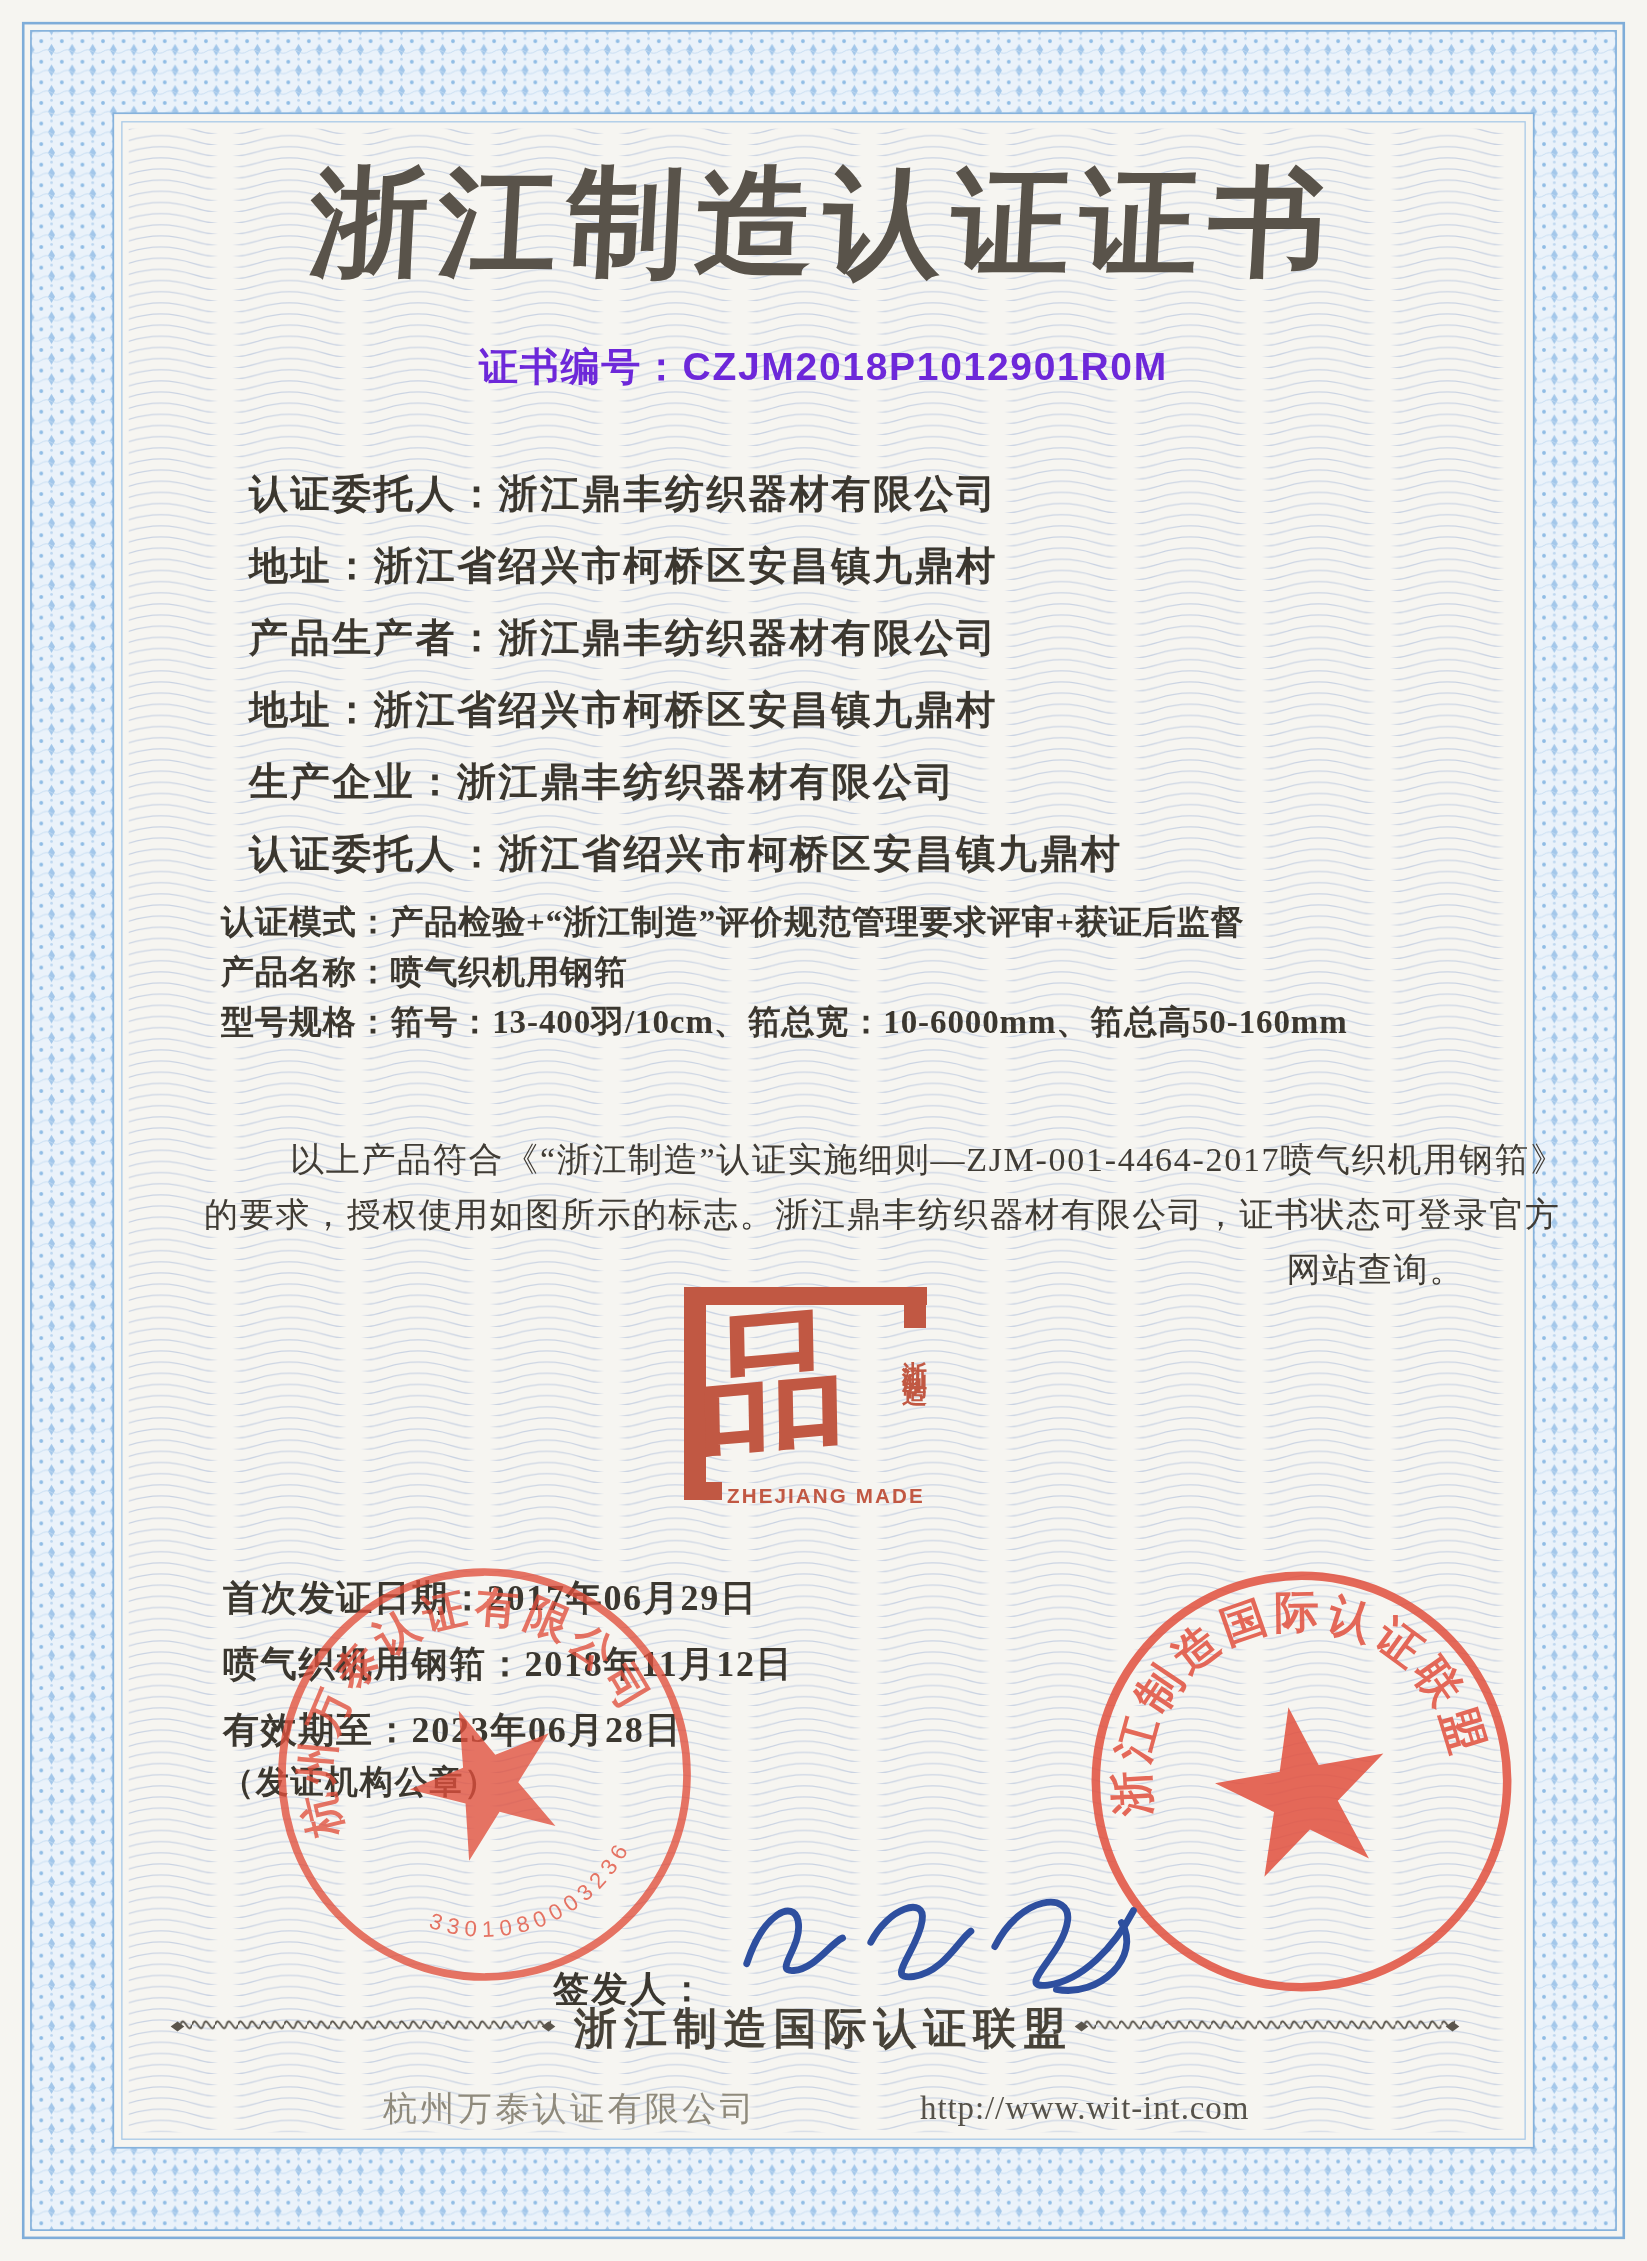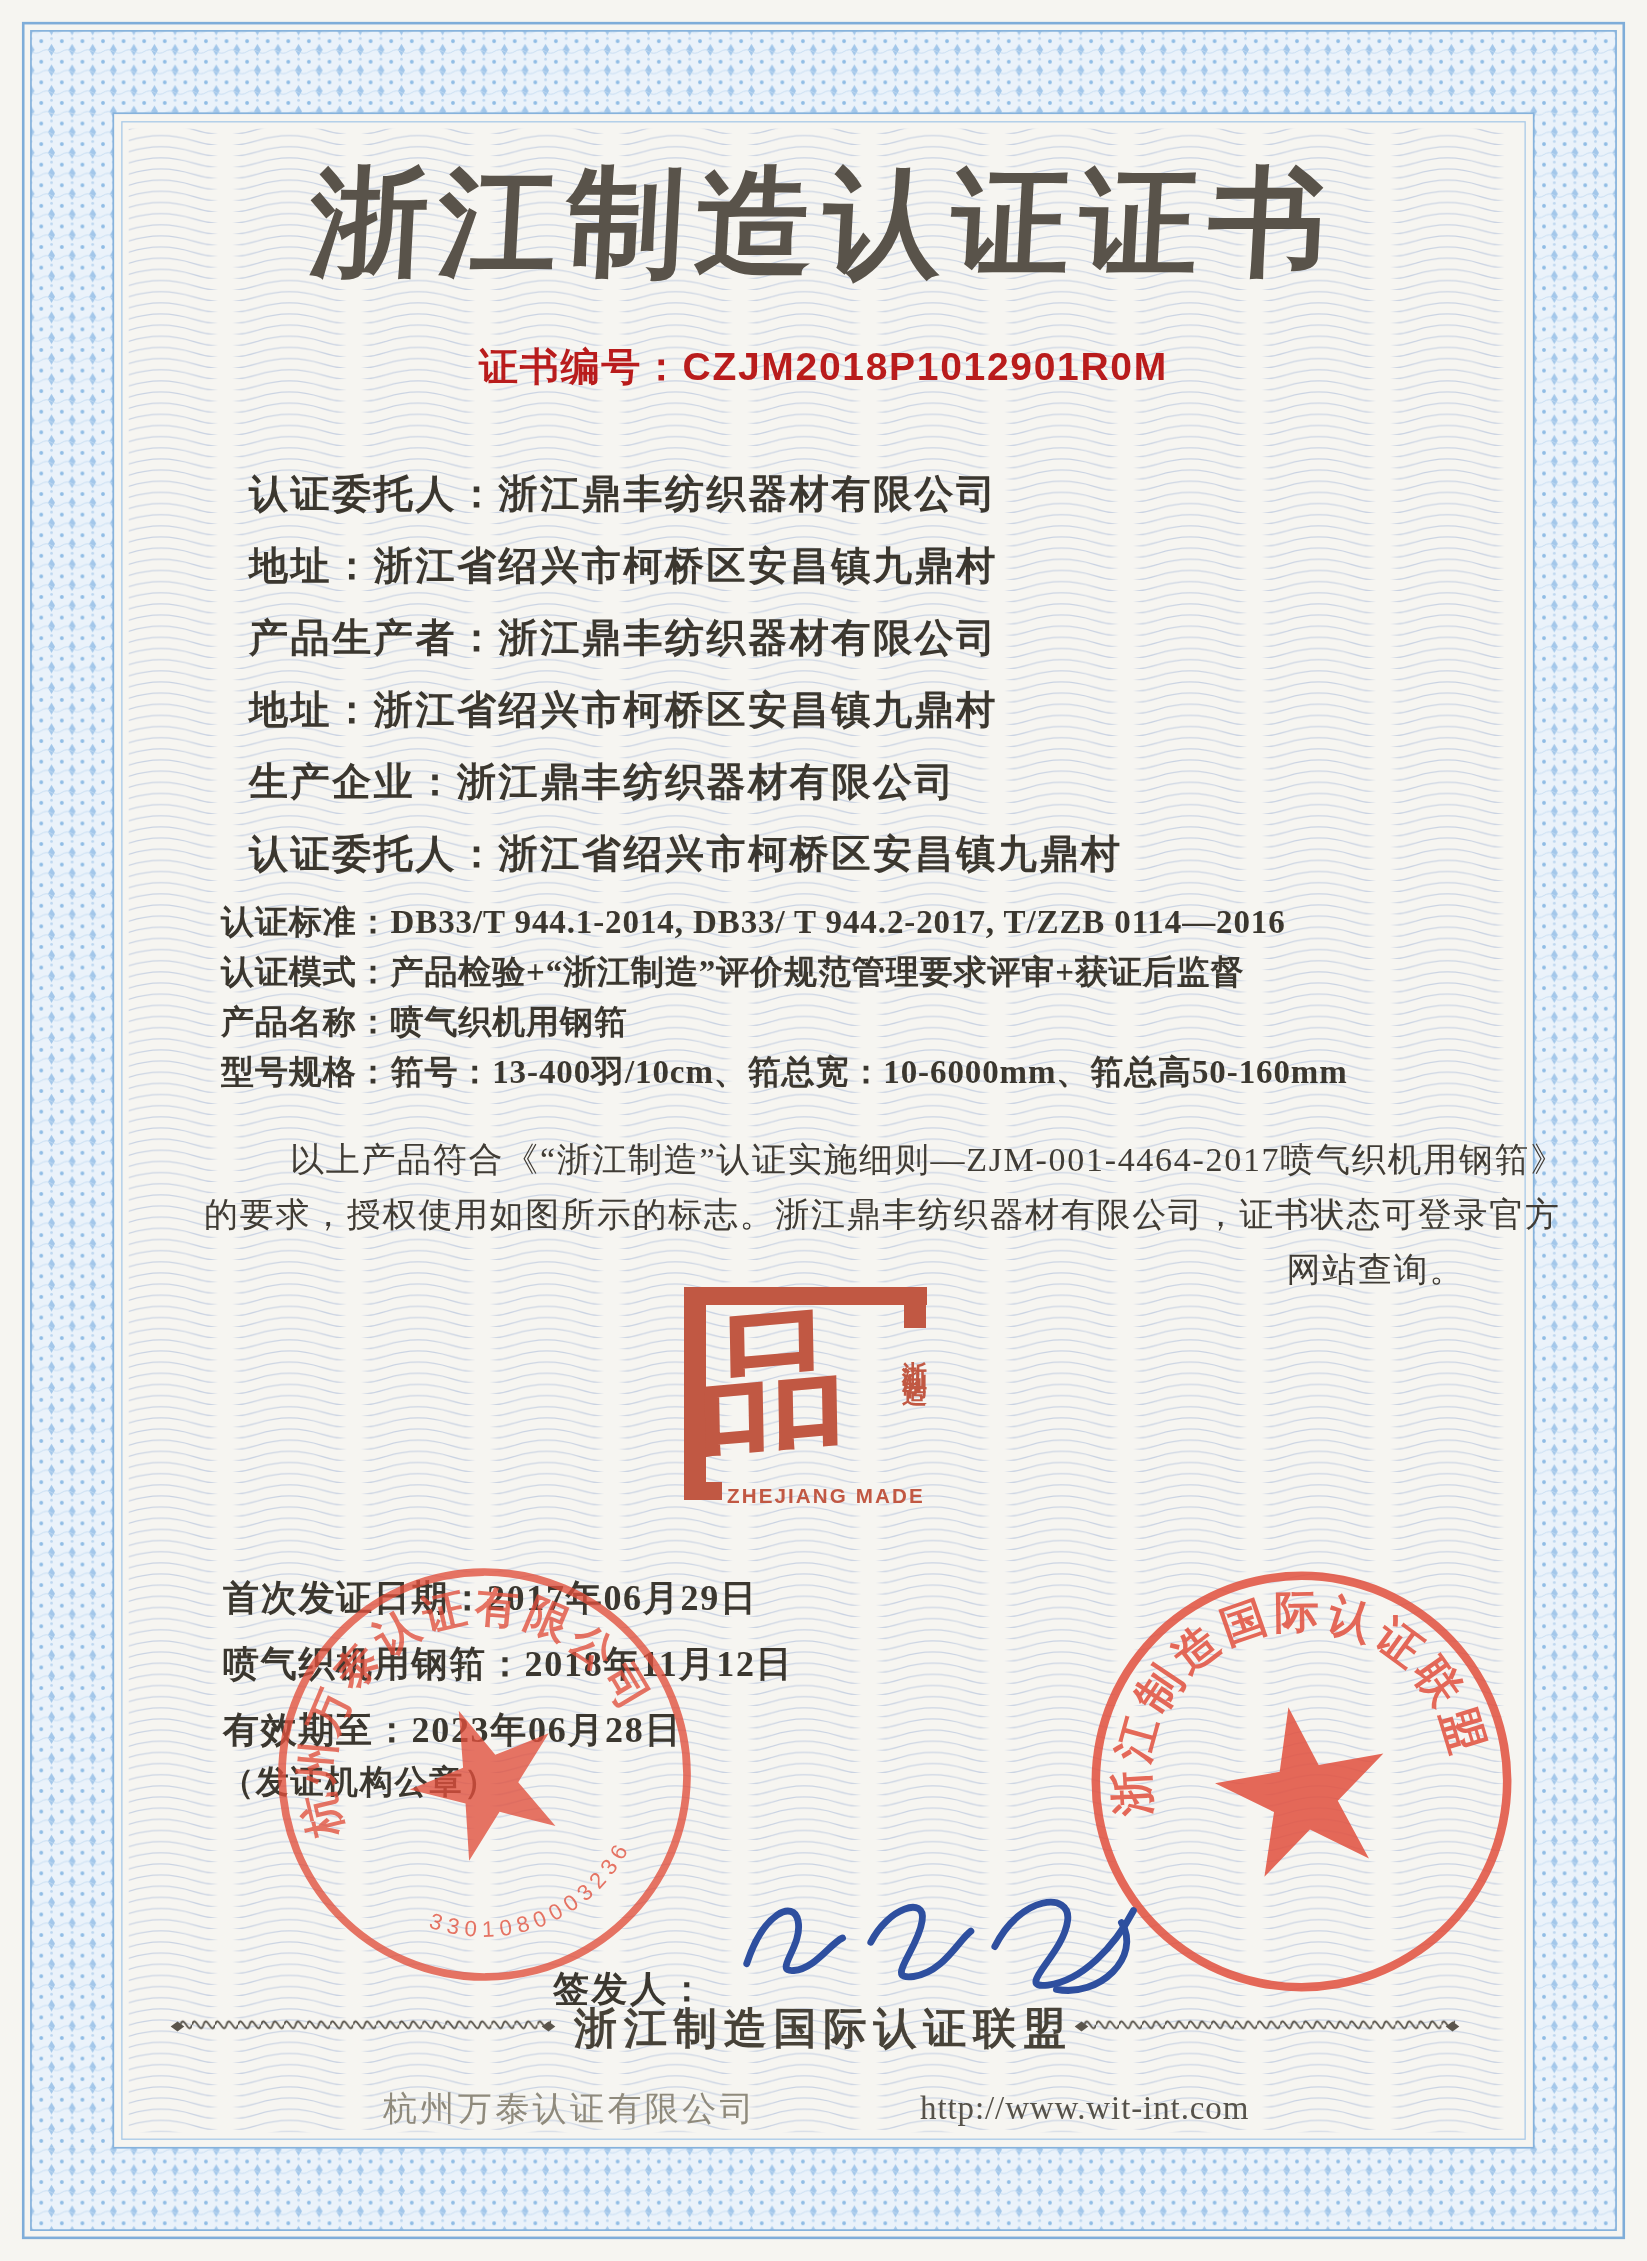--- a/index.html
+++ b/index.html
@@ -12,21 +12,21 @@
   svg{display:block;}
 
   .title{
     position:absolute;left:0;right:0;top:144px;margin:0;text-align:center;
     font-size:118px;font-weight:700;letter-spacing:10.3px;color:#59534a;
     transform:skewX(-3deg);
   }
   .certno{
     position:absolute;left:0;right:0;top:340px;text-align:center;
     font-family:"Liberation Sans","DejaVu Sans",sans-serif;
-    font-size:39px;font-weight:700;letter-spacing:1.7px;color:#b91c1c;
+    font-size:39px;font-weight:700;letter-spacing:1.7px;color:#6d28d9;
   }
   .info{position:absolute;left:221px;top:458px;}
   .info-line{height:72px;line-height:72px;font-size:39px;font-weight:700;letter-spacing:2.6px;white-space:nowrap;color:#3b372f;margin-left:28px;}
   .specs{position:absolute;left:221px;top:897px;}
   .spec-line{height:50px;line-height:50px;font-size:33px;font-weight:600;letter-spacing:0.9px;white-space:nowrap;color:#3b372f;}
   .paragraph{position:absolute;left:204px;top:1132px;width:1261px;color:#403c35;text-align:right;}
   .para-line{height:55px;line-height:55px;font-size:34px;letter-spacing:1.7px;white-space:nowrap;}
   .para-indent{text-indent:86px;}
 
   .logo{position:absolute;left:684px;top:1287px;width:243px;height:230px;}
@@ -104,21 +104,20 @@
   <div class="info">
     <div class="info-line">认证委托人：浙江鼎丰纺织器材有限公司</div>
     <div class="info-line">地址：浙江省绍兴市柯桥区安昌镇九鼎村</div>
     <div class="info-line">产品生产者：浙江鼎丰纺织器材有限公司</div>
     <div class="info-line">地址：浙江省绍兴市柯桥区安昌镇九鼎村</div>
     <div class="info-line">生产企业：浙江鼎丰纺织器材有限公司</div>
     <div class="info-line">认证委托人：浙江省绍兴市柯桥区安昌镇九鼎村</div>
   </div>
 
   <div class="specs">
-    <div class="spec-line">认证标准：DB33/T 944.1-2014, DB33/ T 944.2-2017, T/ZZB 0114—2016</div>
     <div class="spec-line">认证模式：产品检验+“浙江制造”评价规范管理要求评审+获证后监督</div>
     <div class="spec-line">产品名称：喷气织机用钢筘</div>
     <div class="spec-line">型号规格：筘号：13-400羽/10cm、筘总宽：10-6000mm、筘总高50-160mm</div>
   </div>
 
   <div class="paragraph">
     <div class="para-line para-indent">以上产品符合《“浙江制造”认证实施细则—ZJM-001-4464-2017喷气织机用钢筘》</div>
     <div class="para-line">的要求，授权使用如图所示的标志。浙江鼎丰纺织器材有限公司，证书状态可登录官方</div>
     <div class="para-line">网站查询。</div>
   </div>

